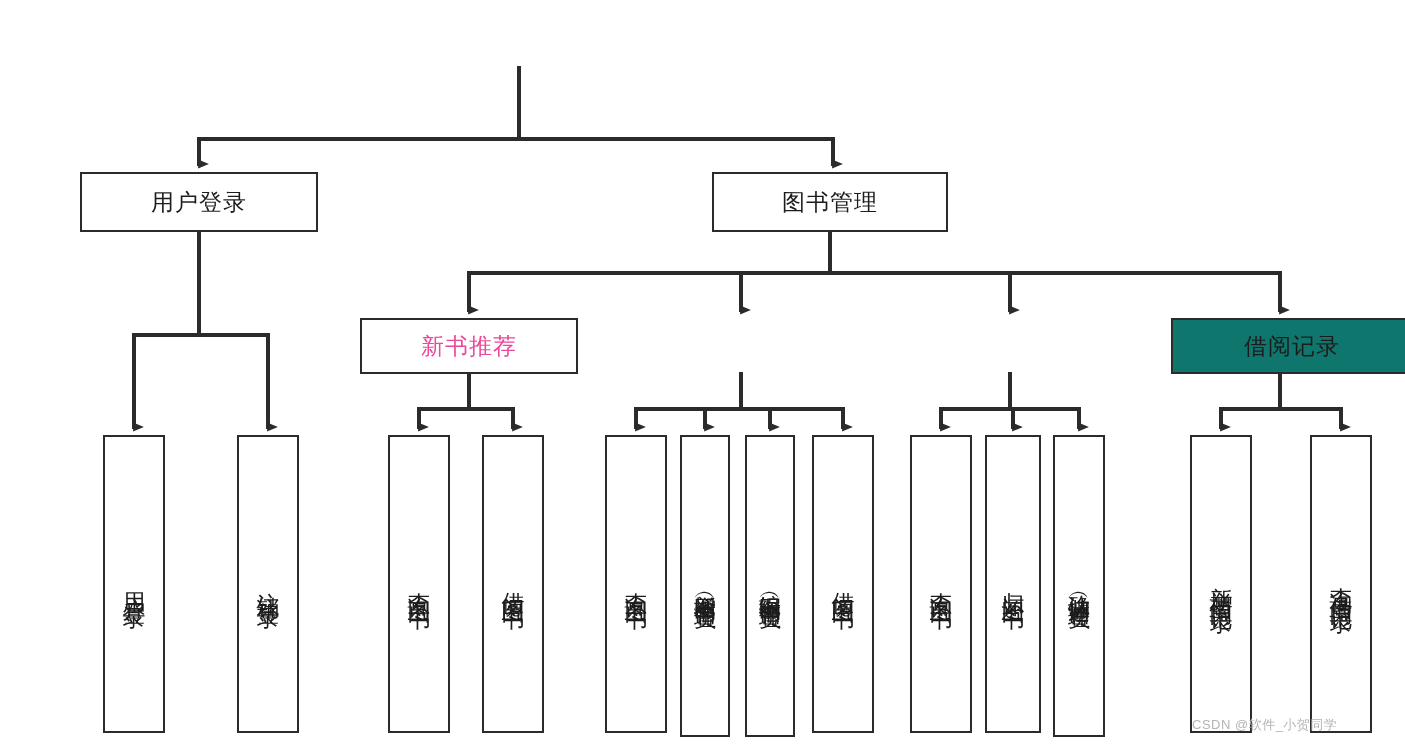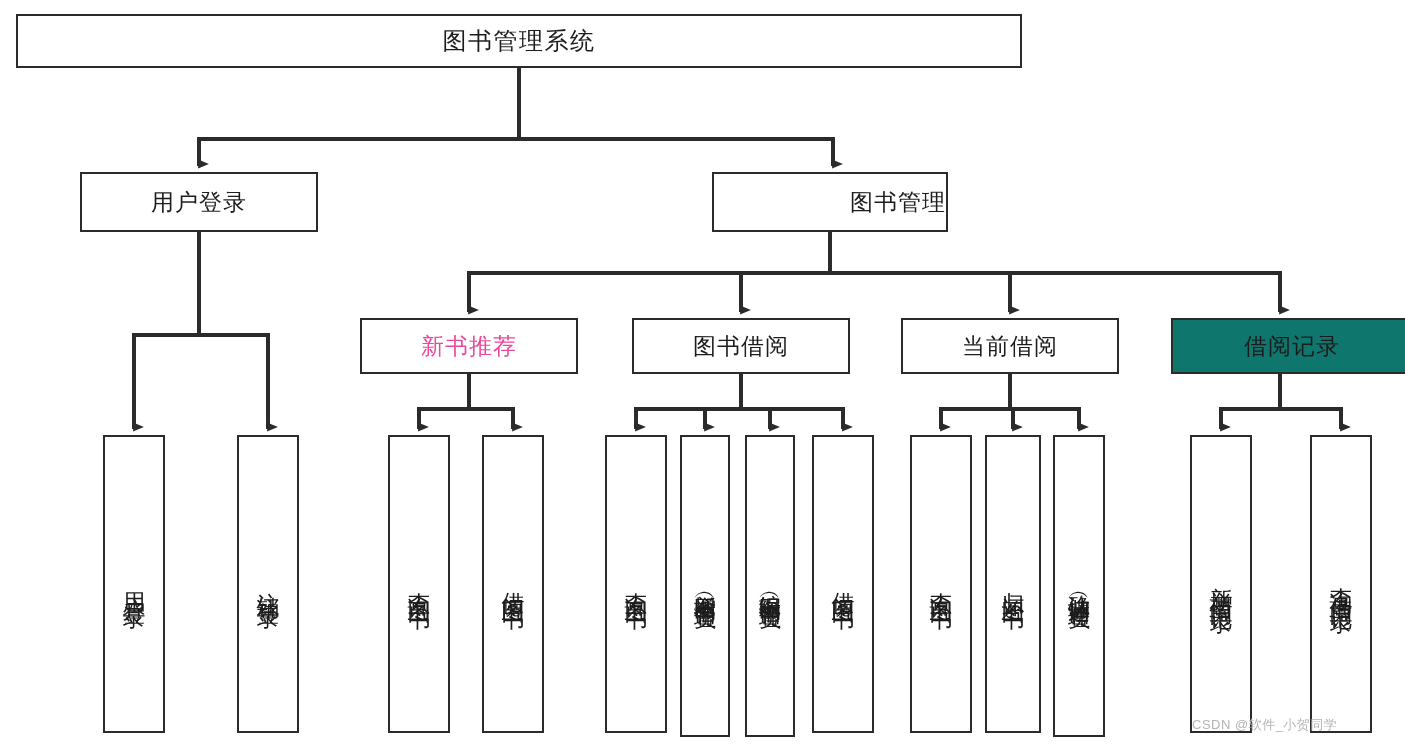--- a/index.html
+++ b/index.html
@@ -126,39 +126,30 @@
       <path d="M1013,409 L1013,427" marker-end="url(#arrow)"></path>
       <path d="M1079,409 L1079,427" marker-end="url(#arrow)"></path>
 
       <path d="M1280,374 L1280,409"></path>
       <path d="M1221,409 L1341,409"></path>
       <path d="M1221,409 L1221,427" marker-end="url(#arrow)"></path>
       <path d="M1341,409 L1341,427" marker-end="url(#arrow)"></path>
     </g>
   </svg>
 
-  <div class="node h root" style="left: 16px; top: 14px; width: 1006px; height: 54px; border-color: rgb(43, 43, 43); background: rgb(255, 255, 255); color: rgb(28, 28, 28);">
-    <span class="lbl">图书管理系统</span>
-  </div>
 
   <div class="node h" style="left: 80px; top: 172px; width: 238px; height: 60px; border-color: rgb(43, 43, 43); background: rgb(255, 255, 255); color: rgb(28, 28, 28);">
     <span class="lbl">用户登录</span>
   </div>
-  <div class="node h" style="left: 712px; top: 172px; width: 236px; height: 60px; border-color: rgb(43, 43, 43); background: rgb(255, 255, 255); color: rgb(28, 28, 28); justify-content: flex-end;">
+  <div class="node h" style="left: 712px; top: 172px; width: 236px; height: 60px; border-color: rgb(43, 43, 43); background: rgb(255, 255, 255); color: rgb(28, 28, 28);">
     <span class="lbl">图书管理</span>
   </div>
 
   <div class="node h" style="left: 360px; top: 318px; width: 218px; height: 56px; border-color: rgb(43, 43, 43); background: rgb(255, 255, 255); color: #ec4899;">
     <span class="lbl">新书推荐</span>
-  </div>
-  <div class="node h" style="left: 632px; top: 318px; width: 218px; height: 56px; border-color: rgb(43, 43, 43); background: rgb(255, 255, 255); color: rgb(28, 28, 28);">
-    <span class="lbl">图书借阅</span>
-  </div>
-  <div class="node h" style="left: 901px; top: 318px; width: 218px; height: 56px; border-color: rgb(43, 43, 43); background: rgb(255, 255, 255); color: rgb(28, 28, 28);">
-    <span class="lbl">当前借阅</span>
   </div>
   <div class="node h" style="left: 1171px; top: 318px; width: 242px; height: 56px; border-color: rgb(43, 43, 43); background: #0f766e; color: rgb(28, 28, 28);">
     <span class="lbl">借阅记录</span>
   </div>
 
   <div class="node v" style="left: 103px; top: 435px; width: 62px; height: 298px; border-color: rgb(43, 43, 43); background: rgb(255, 255, 255); color: rgb(28, 28, 28);">
     <span class="lbl">用户登录</span>
   </div>
   <div class="node v" style="left: 237px; top: 435px; width: 62px; height: 298px; border-color: rgb(43, 43, 43); background: rgb(255, 255, 255); color: rgb(28, 28, 28);">
     <span class="lbl">注销登录</span>

